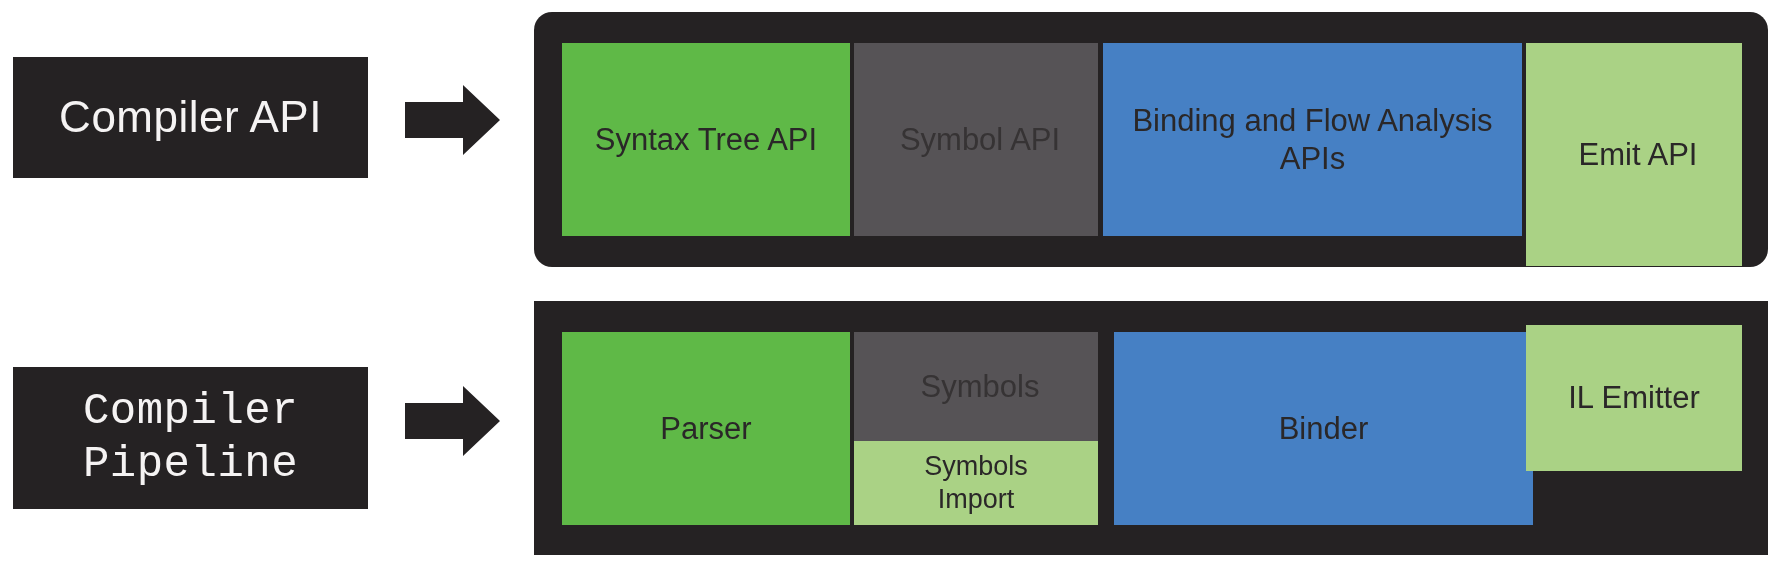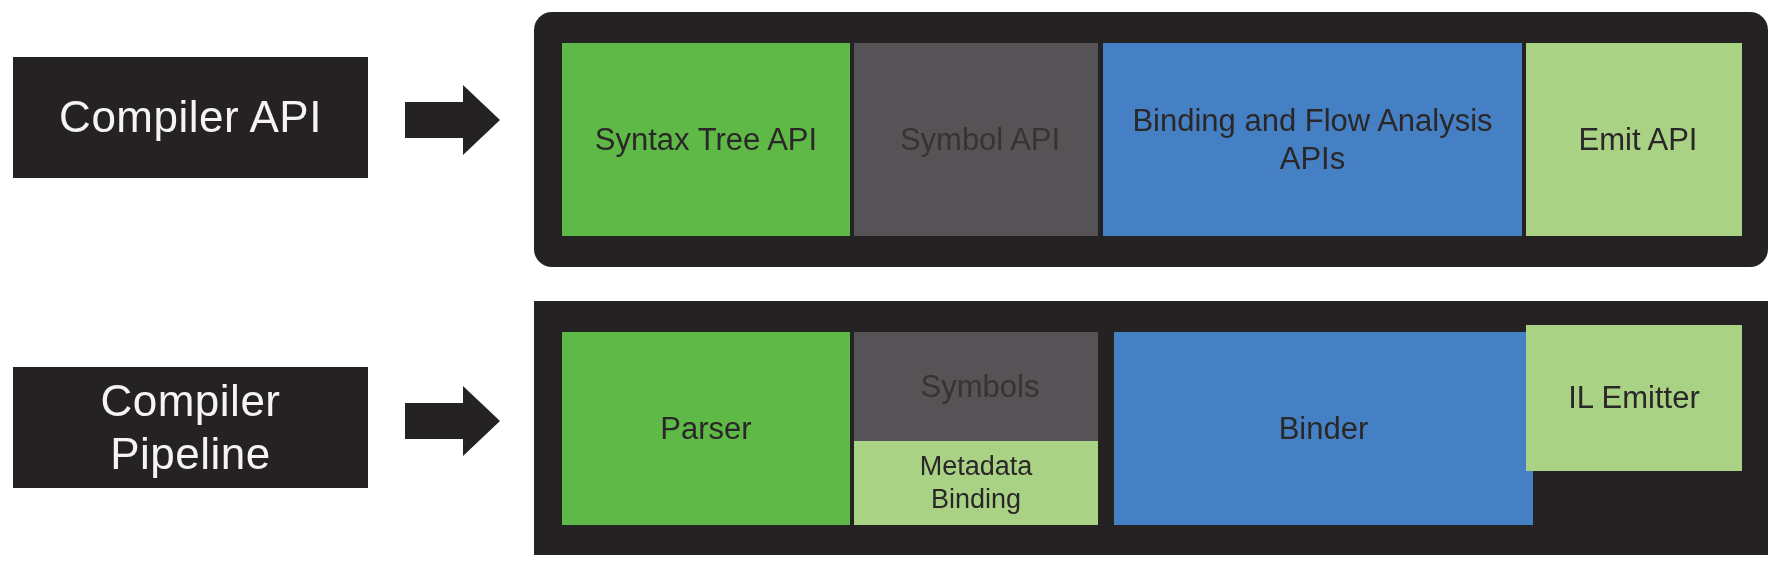--- a/index.html
+++ b/index.html
@@ -21,21 +21,21 @@
     color: var(--text-on-dark, #f5f3f3);
     display: flex; align-items: center; justify-content: center;
     text-align: center;
     font-size: 44px;
     font-weight: 300;
     letter-spacing: 0.5px;
     line-height: 1.2;
   }
   .big-label .lbl { max-width: 290px; }
   #label-api      { left: 13px;  top: 57px;  width: 355px; height: 121px; text-align: right; }
-  #label-pipeline { left: 13px;  top: 367px; width: 355px; height: 121px; }
+  #label-pipeline { left: 13px;  top: 367px; width: 355px; height: 142px; font-family: Liberation Mono, monospace; }
 
   
   .arrow {
     position: absolute;
     width: 95px; height: 70px;
     color: var(--dark, #252223);
   }
   #arrow-api      { left: 405px; top: 85px; }
   #arrow-pipeline { left: 405px; top: 386px; }
   .arrow svg { display: block; width: 100%; height: 100%; }
@@ -61,21 +61,21 @@
   .box.green  { background: var(--green,  #5fb947); }
   .box.gray   { background: var(--gray,   #565356); color: var(--text-on-gray, #363334); padding-left: 8px; }
   .box.blue   { background: var(--blue,   #4680c4); }
   .box.lgreen { background: var(--lgreen, #aad285); }
 
   
   #box-syntax  { left: 28px;  top: 31px; width: 288px; height: 193px; }
   #box-symbol  { left: 320px; top: 31px; width: 244px; height: 193px; }
   #box-binding { left: 569px; top: 31px; width: 419px; height: 193px; }
   #box-binding .lbl { max-width: 400px; }
-  #box-emit    { left: 992px; top: 31px; width: 216px; height: 193px; padding-left: 8px; }
+  #box-emit    { left: 992px; top: 31px; width: 216px; height: 223px; padding-left: 8px; }
 
   
   #box-parser   { left: 28px;  top: 31px;  width: 288px; height: 193px; }
   #box-symbols  { left: 320px; top: 31px;  width: 244px; height: 109px; }
   #box-metadata { left: 320px; top: 140px; width: 244px; height: 84px; font-size: 27px; }
   #box-metadata .lbl { max-width: 150px; }
   #box-binder   { left: 569px; top: 31px;  width: 419px; height: 193px; margin-left: 11px; }
   #box-ilemit   { left: 992px; top: 24px;  width: 216px; height: 146px; }
 </style>
 </head>
@@ -119,21 +119,21 @@
   </div>
 
   <div class="container" id="container-pipeline">
     <div class="box green" id="box-parser">
       <span class="lbl">Parser</span>
     </div>
     <div class="box gray" id="box-symbols">
       <span class="lbl">Symbols</span>
     </div>
     <div class="box lgreen" id="box-metadata">
-      <span class="lbl">Metadata Binding</span>
+      <span class="lbl">Symbols Import</span>
     </div>
     <div class="box blue" id="box-binder">
       <span class="lbl">Binder</span>
     </div>
     <div class="box lgreen" id="box-ilemit">
       <span class="lbl">IL Emitter</span>
     </div>
   </div>
 
 </div>

